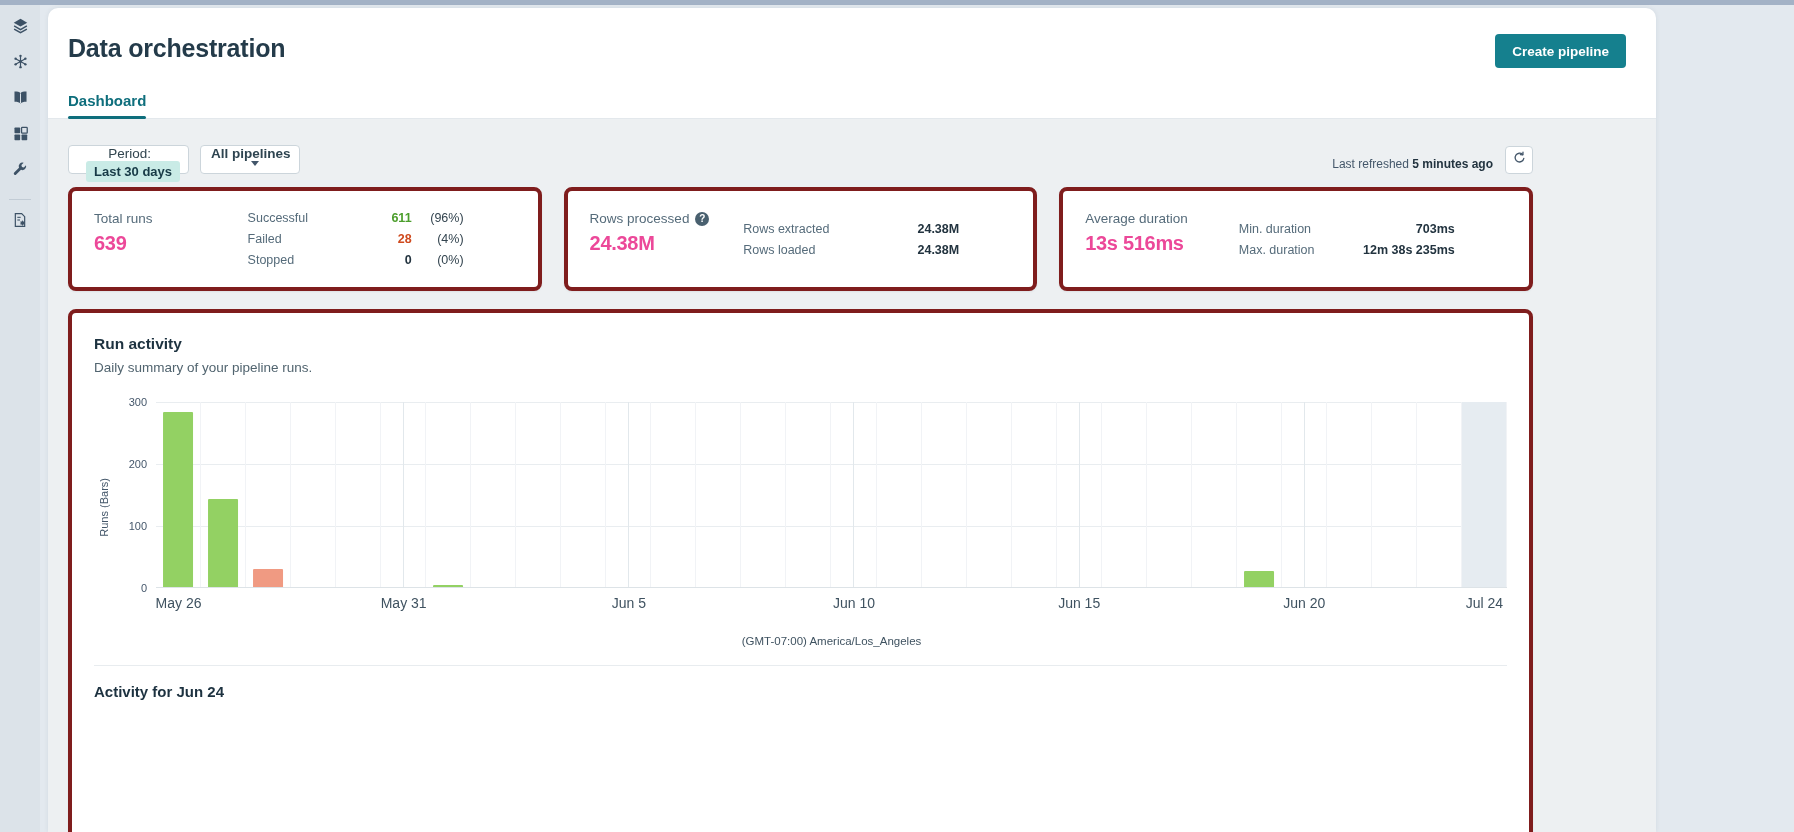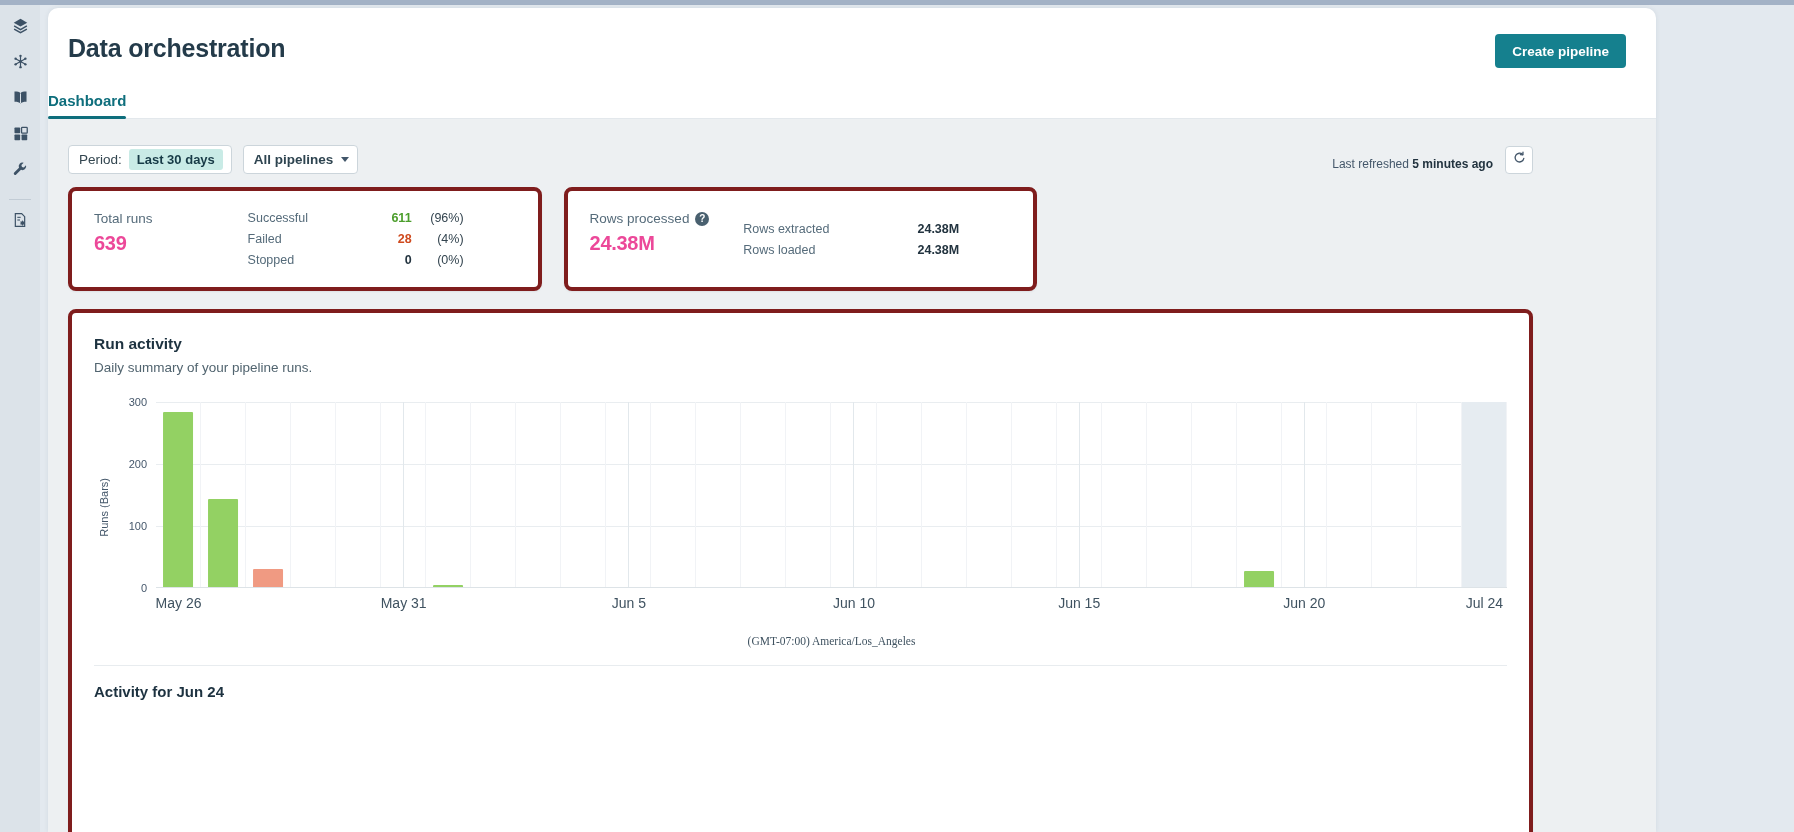--- a/index.html
+++ b/index.html
@@ -32,35 +32,35 @@
   .panel-header {
     display: flex; align-items: flex-start; justify-content: space-between;
     padding: 26px 30px 0 20px;
   }
   .page-title { font-size: 25px; font-weight: 700; color: #243b4a; letter-spacing: -0.2px; }
   .btn-primary {
     border: none; border-radius: 4px; height: 34px; padding: 0 17px;
     color: #ffffff; font-size: 13.5px; font-weight: 700; cursor: pointer;
     font-family: inherit;
   }
-  .tabbar { margin-top: 24px; border-bottom: 1px solid #e3e8ec; }
+  .tabbar { margin-top: 24px; padding-left: 20px; border-bottom: 1px solid #e3e8ec; }
   .tab {
     display: inline-block; font-size: 15px; font-weight: 700; padding-bottom: 9px;
     cursor: pointer; position: relative;
   }
   .tab .underline { position: absolute; left: 0; right: 0; bottom: -1px; height: 3px; border-radius: 2px; }
   
   .content { flex: 1; background: #edf0f2; padding: 26px 0 0 20px; overflow: hidden; }
   .content-inner { width: 1465px; }
   .toolbar { display: flex; align-items: center; justify-content: space-between; height: 29px; }
   .toolbar-left { display: flex; gap: 11px; }
   .filter-box {
     display: flex; align-items: center; background: #fff; border: 1px solid #ccd5db;
     border-radius: 4px; height: 29px; padding: 0 8px 0 10px; font-size: 13.5px;
-    color: #32454f; cursor: pointer; white-space: nowrap;
+    color: #32454f; cursor: pointer; white-space: nowrap; flex-direction: column;
   }
   .chip { font-weight: 700; color: #173a46; border-radius: 3px; padding: 3px 8px; margin-left: 7px; font-size: 13px; }
   .caret { width: 0; height: 0; border-left: 4px solid transparent; border-right: 4px solid transparent; border-top: 5px solid #42566a; margin-left: 8px; }
   .toolbar-right { display: flex; align-items: center; gap: 12px; }
   .refreshed-text { font-size: 12px; color: #44576a; margin-top: 8px; }
   .refreshed-text b { color: #22333f; font-weight: 700; }
   .icon-btn {
     width: 28px; height: 28px; background: #fff; border: 1px solid #ccd5db; border-radius: 4px;
     display: flex; align-items: center; justify-content: center; cursor: pointer;
   }
@@ -100,21 +100,21 @@
   .plot-wrap { flex: 1; }
   .cols { display: flex; height: 186px; position: relative; border-bottom: 1px solid #dde3e7; }
   .hgrid { position: absolute; left: 0; right: 0; height: 1px; background: #e9edf0; z-index: 0; }
   .col { flex: 1; position: relative; border-right: 1px solid #f1f3f6; z-index: 1; }
   .col:first-child { border-left: 1px solid #f1f3f6; }
   .col.hl { background: #e6ecf1; }
   .vgrid { position: absolute; left: 50%; top: 0; bottom: 0; width: 1px; background: #e2e8ec; }
   .bar { position: absolute; bottom: 0; left: 50%; transform: translateX(-50%); width: 68%; border-radius: 1px 1px 0 0; }
   .x-axis { position: relative; height: 18px; margin-top: 7px; font-size: 14px; color: #3f5260; }
   .xlabel { position: absolute; transform: translateX(-50%); white-space: nowrap; }
-  .chart-footnote { margin-left: 62px; text-align: center; font-size: 11.5px; color: #3f5260; margin-top: 22px; font-family: Liberation Serif, serif; }
+  .chart-footnote { margin-left: 62px; text-align: center; font-size: 11.5px; color: #3f5260; margin-top: 22px; }
   .ra-divider { height: 1px; background: #e8ecef; margin-top: 18px; }
   .ra-activity-heading { font-size: 15px; font-weight: 700; color: #1d3240; margin-top: 17px; }
 </style>
 </head>
 <body>
 
 <div class="top-strip"></div>
 
 <nav class="sidebar">
   <div class="side-icon">
@@ -275,20 +275,36 @@
               <span class="srl">Rows extracted</span>
               <span class="srv">24.38M</span>
             </div>
             <div class="stat-row">
               <span class="srl">Rows loaded</span>
               <span class="srv">24.38M</span>
             </div>
           </div>
         </section>
 
+        <section class="card stat-card">
+          <div class="stat-main">
+            <div class="stat-label">Average duration</div>
+            <div class="stat-value">13s 516ms</div>
+          </div>
+          <div class="stat-rows no-pct">
+            <div class="stat-row">
+              <span class="srl">Min. duration</span>
+              <span class="srv">703ms</span>
+            </div>
+            <div class="stat-row">
+              <span class="srl">Max. duration</span>
+              <span class="srv">12m 38s 235ms</span>
+            </div>
+          </div>
+        </section>
 
       </div>
 
       <section class="card activity-card">
         <h2 class="ra-title">Run activity</h2>
         <p class="ra-subtitle">Daily summary of your pipeline runs.</p>
 
         <div class="chart-row">
           <div class="y-axis-label">
               <span>Runs (Bars)</span>

